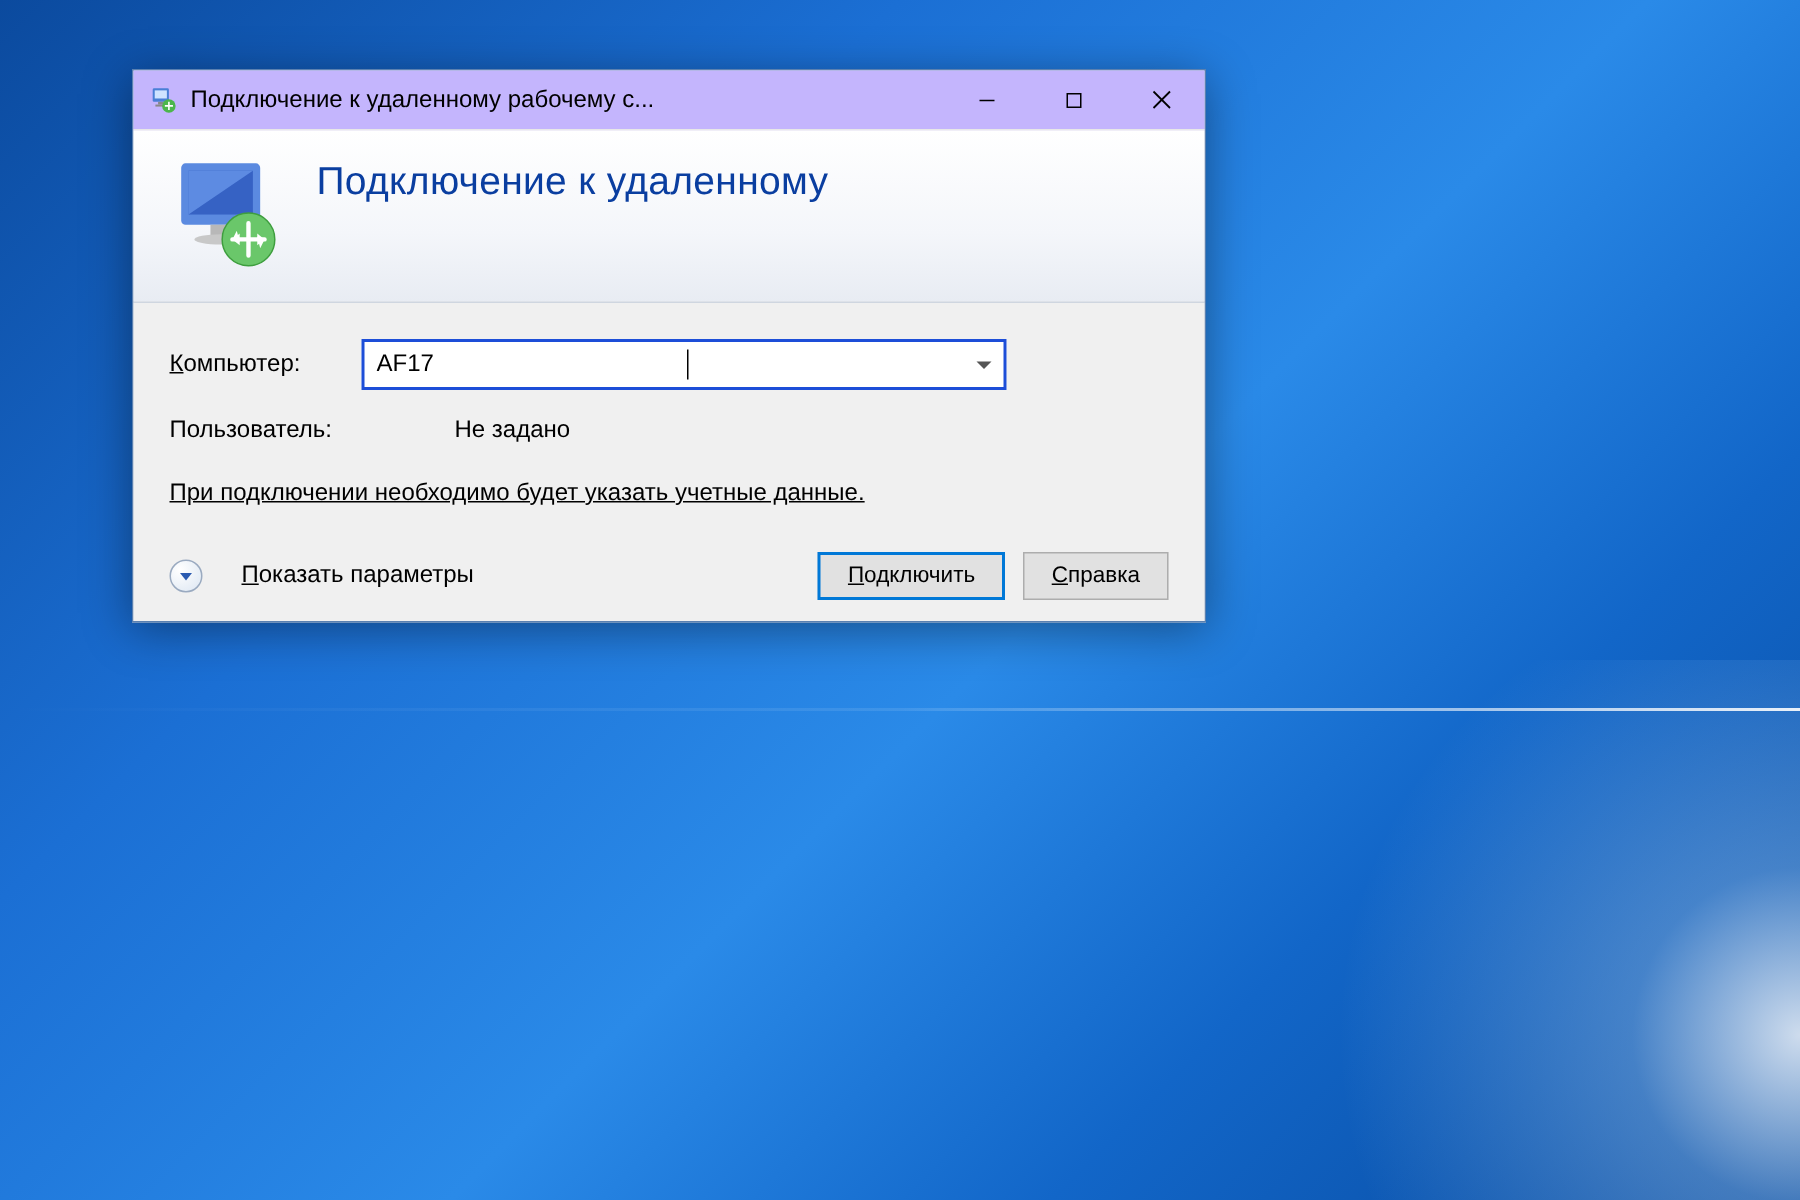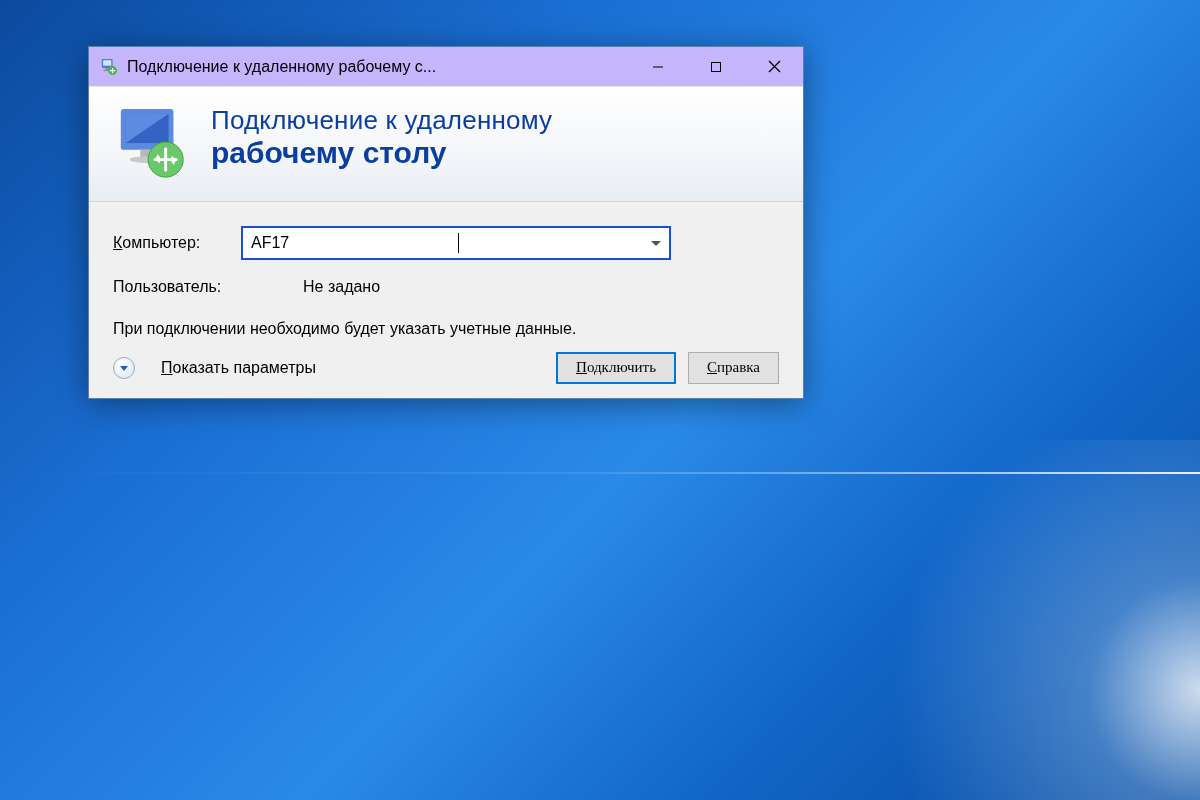--- a/index.html
+++ b/index.html
@@ -125,21 +125,21 @@
       margin-left: 6px;
     }
     .combo-caret {
       width: 1px;
       height: 20px;
       background: #000;
     }
     .user-row { display: flex; align-items: center; margin-bottom: 22px; }
     .user-label { min-width: 190px; }
     .user-value { color: #000; }
-    .info-text { margin-bottom: 12px; line-height: 1.35; }
+    .info-text { margin-bottom: 28px; line-height: 1.35; text-decoration: underline; }
     .footer {
       display: flex;
       align-items: center;
       gap: 26px;
     }
     .expand-icon {
       width: 22px;
       height: 22px;
       border: 1px solid #9aaac0;
       border-radius: 50%;
@@ -154,21 +154,21 @@
     .btn {
       height: 32px;
       padding: 0 18px;
       font-size: 15px;
       font-family: inherit;
       background: #e1e1e1;
       border: 1px solid #adadad;
       cursor: pointer;
     }
     .btn.default { border: 2px solid #0078d7; background: #e1e1e1; }
-    .btn-row { display: flex; gap: 12px; font-family: Liberation Serif, serif; }
+    .btn-row { display: flex; gap: 12px; }
   </style>
 </head>
 <body>
 
 <div class="desktop-glow"></div>
 <div class="desktop-line"></div>
 
 <div class="window">
   <div class="titlebar">
     <div class="titlebar-icon">
@@ -217,21 +217,20 @@
           <path d="M65 56 L54 56 M54 56 L54 67"></path>
           <path d="M46 50 L43 56 L48 58" fill="#fff" stroke-width="0"></path>
           <path d="M62 62 L65 56 L60 54" fill="#fff" stroke-width="0"></path>
         </g>
         <polygon points="43,56 48,52 48,60" fill="#fff"></polygon>
         <polygon points="65,56 60,52 60,60" fill="#fff"></polygon>
       </svg>
     </div>
     <div class="header-text">
       <div class="header-line1">Подключение к удаленному</div>
-      <div class="header-line2">рабочему столу</div>
     </div>
   </div>
 
   <div class="body">
     <div class="row">
       <div class="label"><span class="underline">К</span><span>омпьютер:</span></div>
       <div class="combo">
         <input class="combo-input" value="AF17" style="">
         <span class="combo-caret"></span>
         <div style="flex:1"></div>

